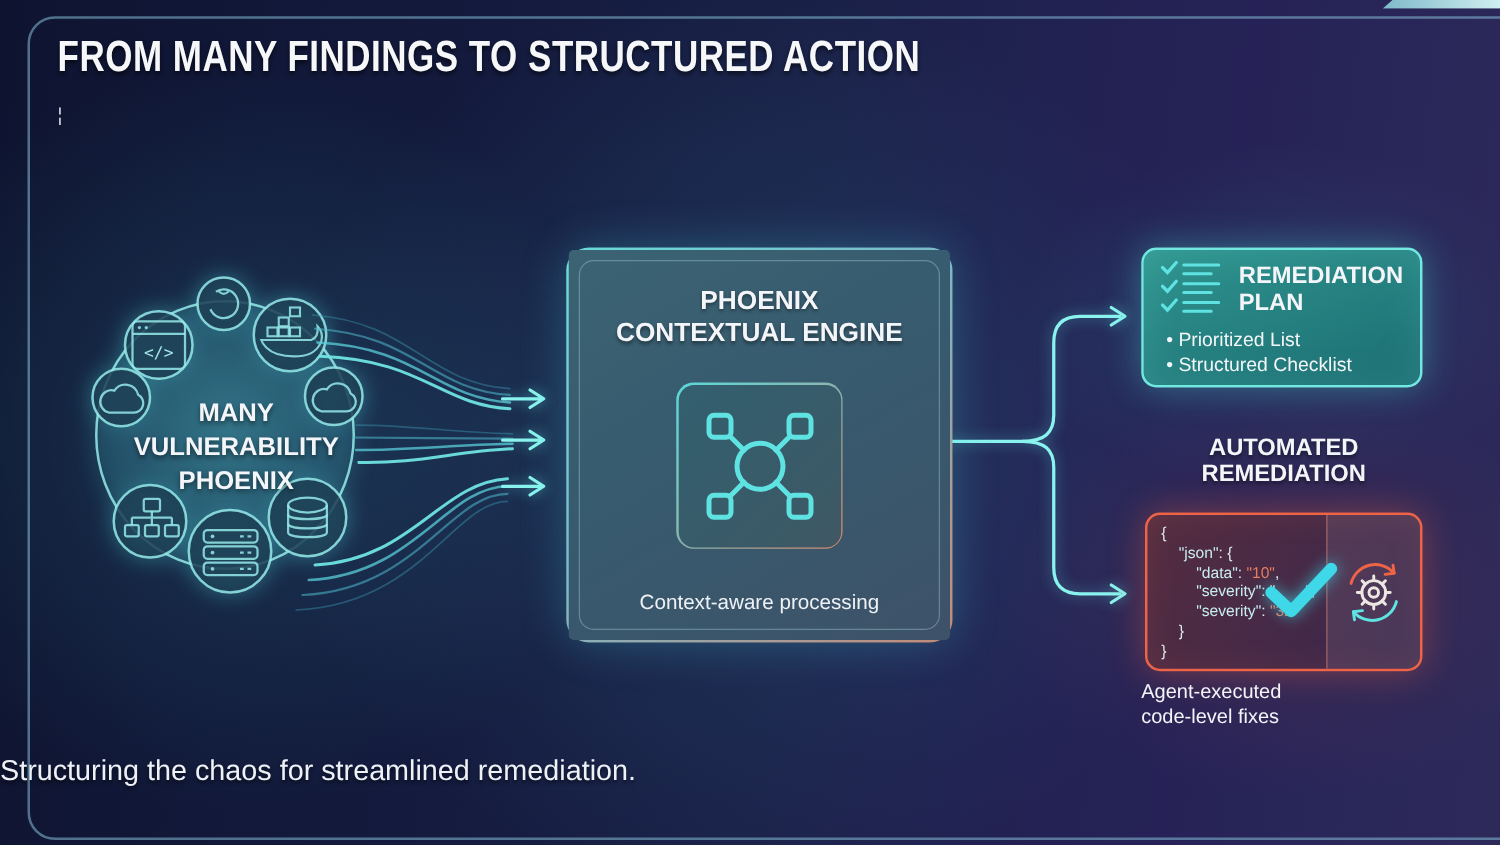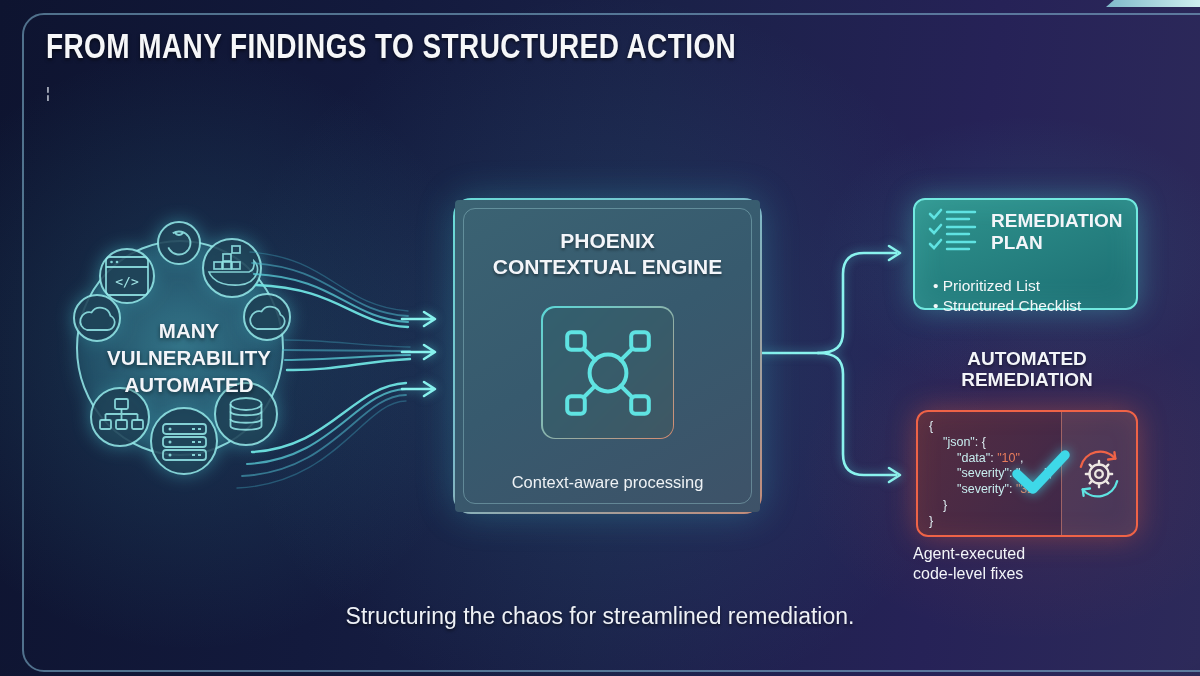--- a/index.html
+++ b/index.html
@@ -39,40 +39,40 @@
     background:linear-gradient(135deg,#5bd8d8 0%,#8fb0a8 55%,#d98a6d 100%);}
   .hubbox-in{height:100%;border-radius:12.5px;background:rgba(47,82,99,.9);display:flex;align-items:center;justify-content:center;box-sizing:border-box;}
   .engine-caption{position:absolute;left:0;right:0;bottom:20px;text-align:center;font-size:16.5px;color:#eef2f5;margin-top:36px;}
   
   .plan{position:absolute;left:913px;top:198px;width:225px;height:112px;border-radius:12px;box-sizing:border-box;
     border:2px solid var(--plan-border);background:linear-gradient(160deg,var(--plan-fill-top),var(--plan-fill-bottom));
     box-shadow:0 0 28px rgba(80,225,215,.35), inset 0 0 32px rgba(130,240,232,.14);
     padding:8px 12px;z-index:2;}
   .plan-row{display:flex;align-items:center;gap:10px;}
   .plan-title{font-size:19px;font-weight:700;line-height:22px;white-space:pre-line;}
-  .plan-bullets{margin:20px 0 0 6px;padding:0;list-style:none;font-size:15.5px;line-height:20px;color:#f4f7f8;}
+  .plan-bullets{margin:7px 0 0 6px;padding:0;list-style:none;font-size:15.5px;line-height:20px;color:#f4f7f8;}
   .plan-bullets li::before{content:"•  ";}
   
   .auto-title{position:absolute;left:913px;top:348px;width:228px;text-align:center;font-size:19px;font-weight:700;
     line-height:21px;white-space:pre-line;z-index:2;text-shadow:0 2px 3px rgba(0,0,0,.4);}
   .autobox{position:absolute;left:916px;top:410px;width:222px;height:127px;border-radius:12px;box-sizing:border-box;
     border:2px solid var(--accent-orange);background:linear-gradient(120deg,rgba(92,46,60,.82),rgba(56,38,75,.88));
     box-shadow:0 0 28px rgba(235,95,60,.38), inset 0 0 26px rgba(235,110,70,.12);
     overflow:hidden;z-index:2;}
   .auto-panel{position:absolute;right:0;top:0;bottom:0;width:74px;background:rgba(255,255,255,.08);
     border-left:1px solid rgba(255,150,120,.45);display:flex;align-items:center;justify-content:center;}
   .code{position:absolute;left:11px;top:7px;font-size:12.5px;line-height:15.8px;color:var(--code-punct);}
   .c-k{color:var(--code-key);}
   .c-v{color:var(--code-value);}
   .c-p{color:var(--code-punct);}
   .c-gap{display:inline-block;width:24px;}
   .bigcheck{position:absolute;left:94px;top:38px;z-index:2;filter:drop-shadow(0 0 6px rgba(60,215,230,.7));}
   .auto-caption{position:absolute;left:913px;top:544px;width:228px;font-size:16px;line-height:20px;
     white-space:pre-line;z-index:2;}
-  .footer{position:absolute;left:0;right:0;top:603px;text-align:center;font-size:23px;color:#eef1f6;z-index:2;
+  .footer{position:absolute;left:0;right:0;top:603px;text-align:left;font-size:23px;color:#eef1f6;z-index:2;
     text-shadow:0 2px 3px rgba(0,0,0,.5);}
   .mono{font-family:"DejaVu Sans Mono",monospace;}
 </style>
 </head>
 <body>
 
 <div id="stage">
 
   <svg class="scene" width="1200" height="676" viewBox="0 0 1200 676">
     <defs>
@@ -180,21 +180,21 @@
   </svg>
 
   <div class="frame"></div>
   <div class="topstrip"></div>
 
   <div class="title">FROM MANY FINDINGS TO STRUCTURED ACTION</div>
   <div class="stray">¦</div>
 
   <div class="cloud-label">MANY
 VULNERABILITY
-AUTOMATED</div>
+PHOENIX</div>
 
   <div class="engine">
     <div class="engine-in">
       <div class="engine-title">PHOENIX
 CONTEXTUAL ENGINE</div>
       <div class="hubbox">
         <div class="hubbox-in">
           <svg width="104" height="104" viewBox="0 0 130 130" fill="none" style="stroke:var(--accent-cyan)" stroke-width="5" stroke-linecap="round">
             <rect x="14" y="14" width="22" height="22" rx="5"></rect>
             <rect x="94" y="14" width="22" height="22" rx="5"></rect>

